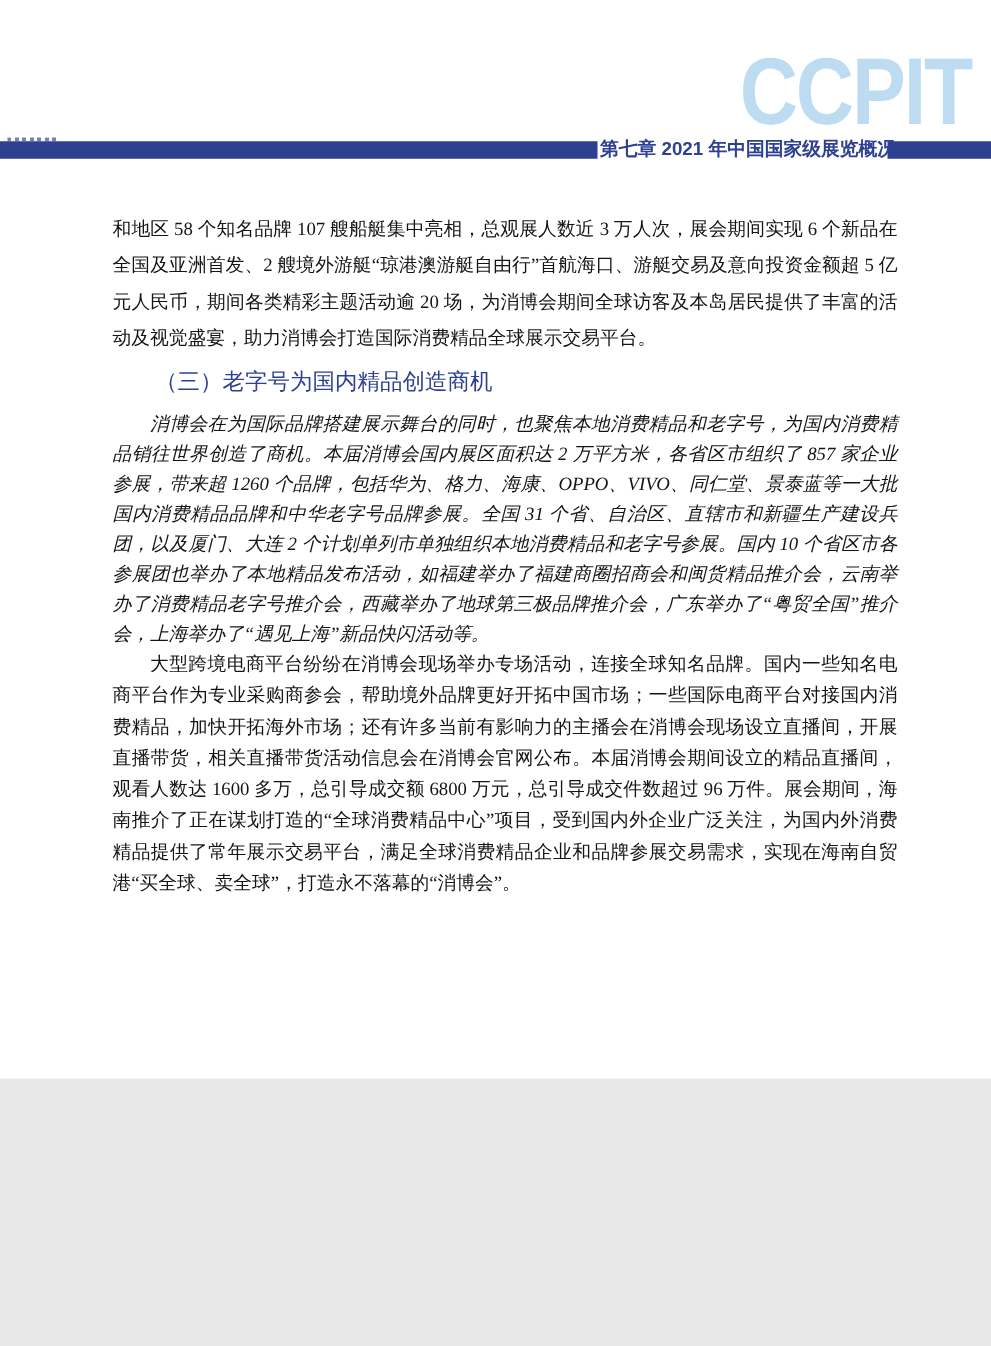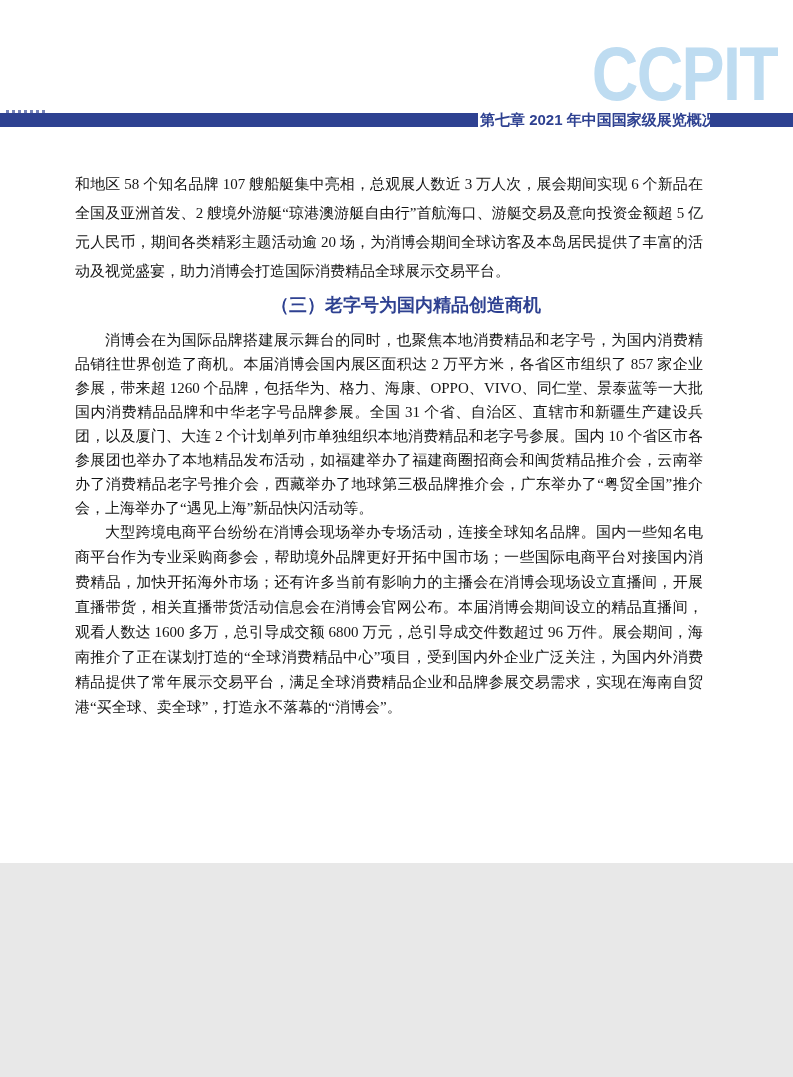--- a/index.html
+++ b/index.html
@@ -40,29 +40,29 @@
     opacity: .65;
   }
   .chapter-title {
     position: absolute; left: 480px; width: 230px; top: -3px; height: 20px;
     line-height: 20px; text-align: center; white-space: nowrap;
     font-family: "Liberation Sans", "DejaVu Sans", sans-serif;
     font-weight: bold; font-size: 15px; color: #2e4191;
   }
 
   
-  .content { position: absolute; left: 75px; top: 170px; width: 628px; }
+  .content { position: absolute; left: 90px; top: 170px; width: 628px; }
   .body-para { margin: 0; text-align: justify; font-size: 15px; }
   .lead  { line-height: 29px; }
-  .tight { line-height: 24px; text-indent: 2em; }
+  .tight { line-height: 24px; text-indent: 2em; font-style: italic; }
   .tight-b { line-height: 25px; text-indent: 2em; font-family: Liberation Serif, serif; }
   .section-heading {
     margin: 6px 0 10px 0; padding-left: 34px;
     font-family: "Liberation Sans", "DejaVu Sans", sans-serif;
-    font-weight: bold; font-size: 18px; line-height: 26px; color: #2e4191; text-align: center;
+    font-weight: normal; font-size: 18px; line-height: 26px; color: #2e4191;
   }
   .section-heading.second { margin-top: 8px; }
 
   
   .footer-meta {
     position: absolute; top: 1000px; right: 95px; height: 20px;
     display: flex; align-items: flex-end; gap: 14px; white-space: nowrap;
   }
   .footer-org {
     font-family: "Liberation Sans", "DejaVu Sans", sans-serif;

